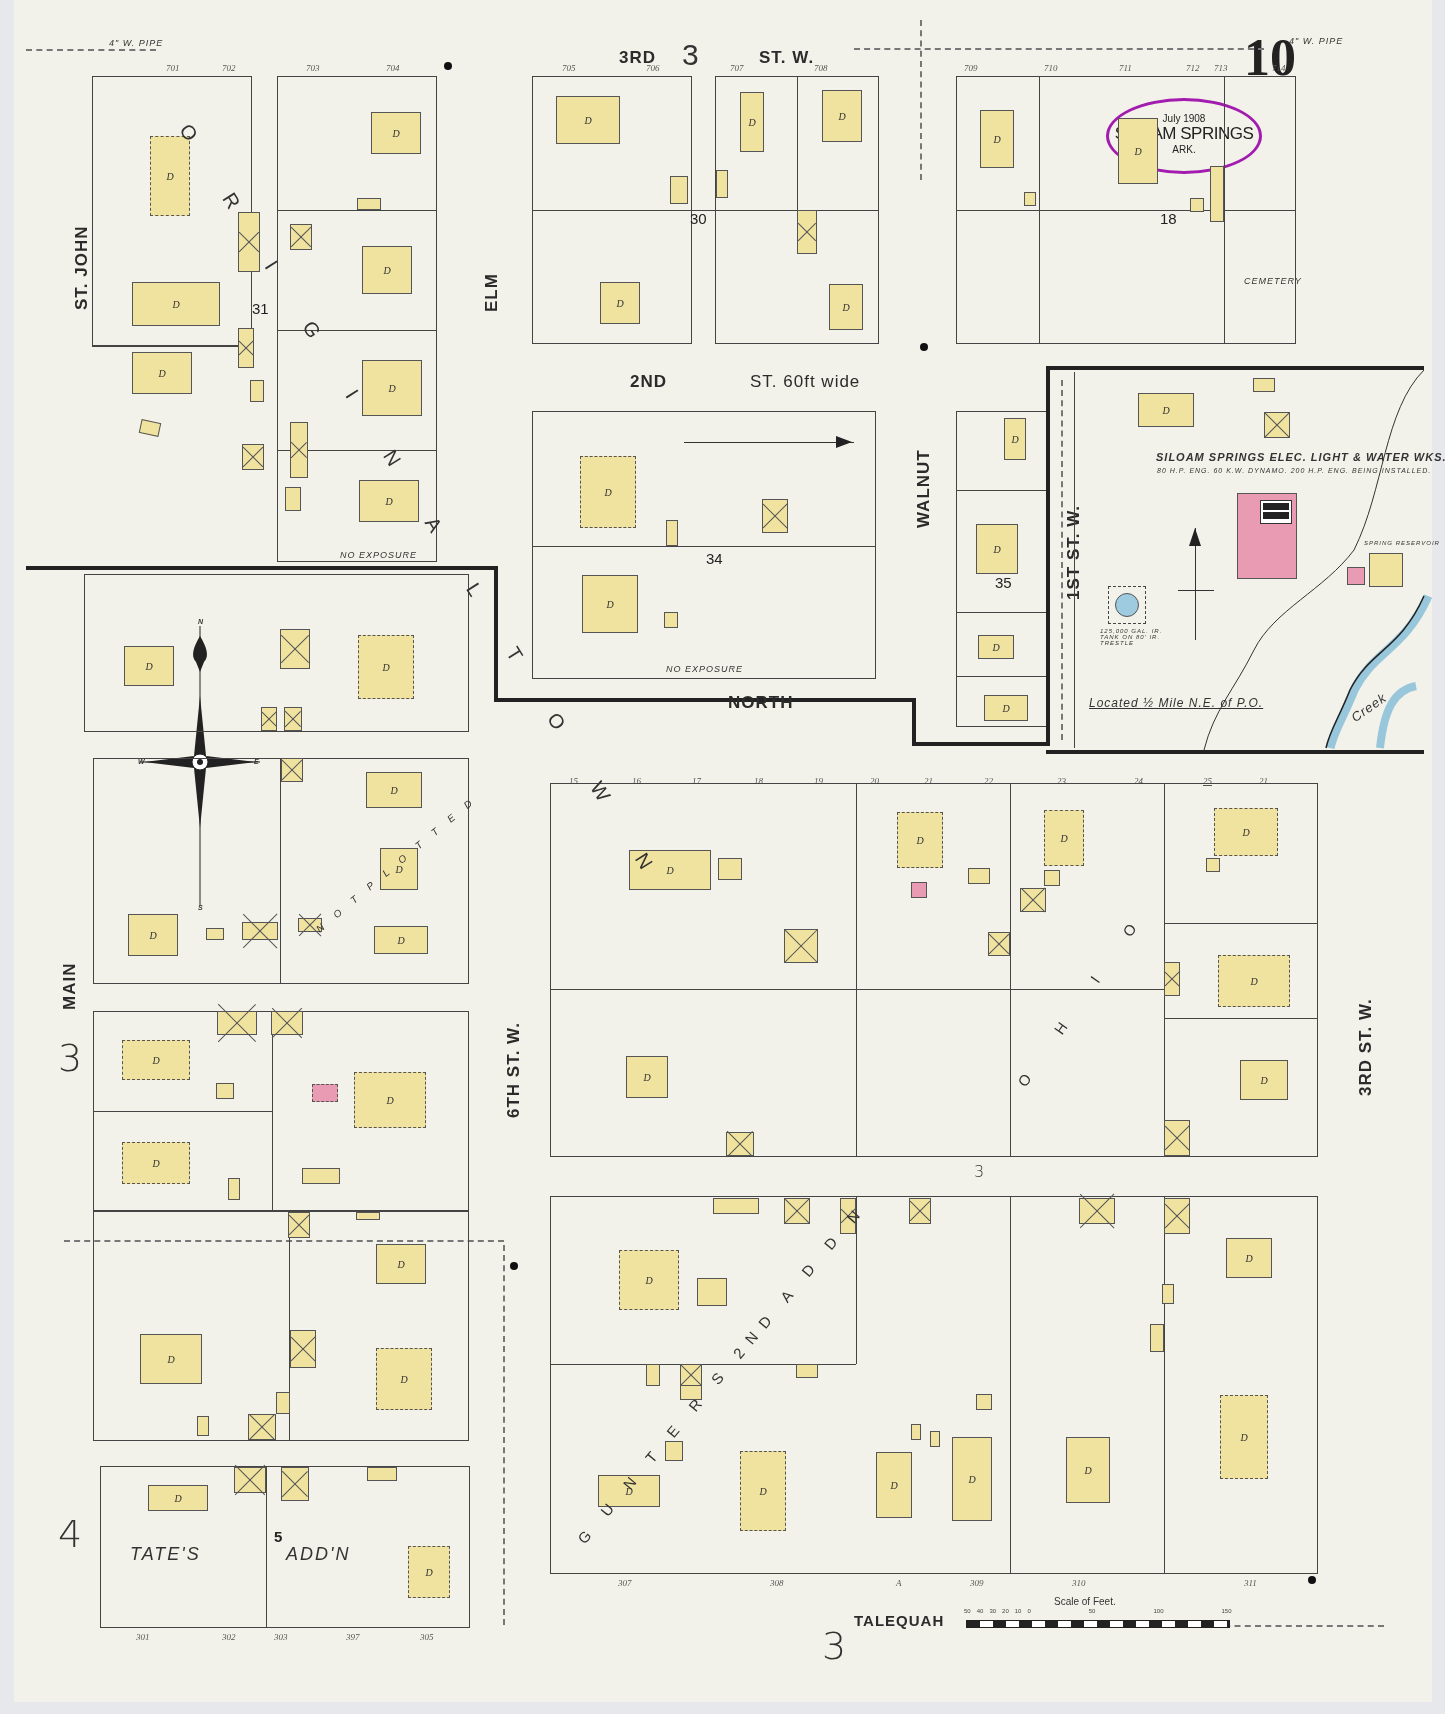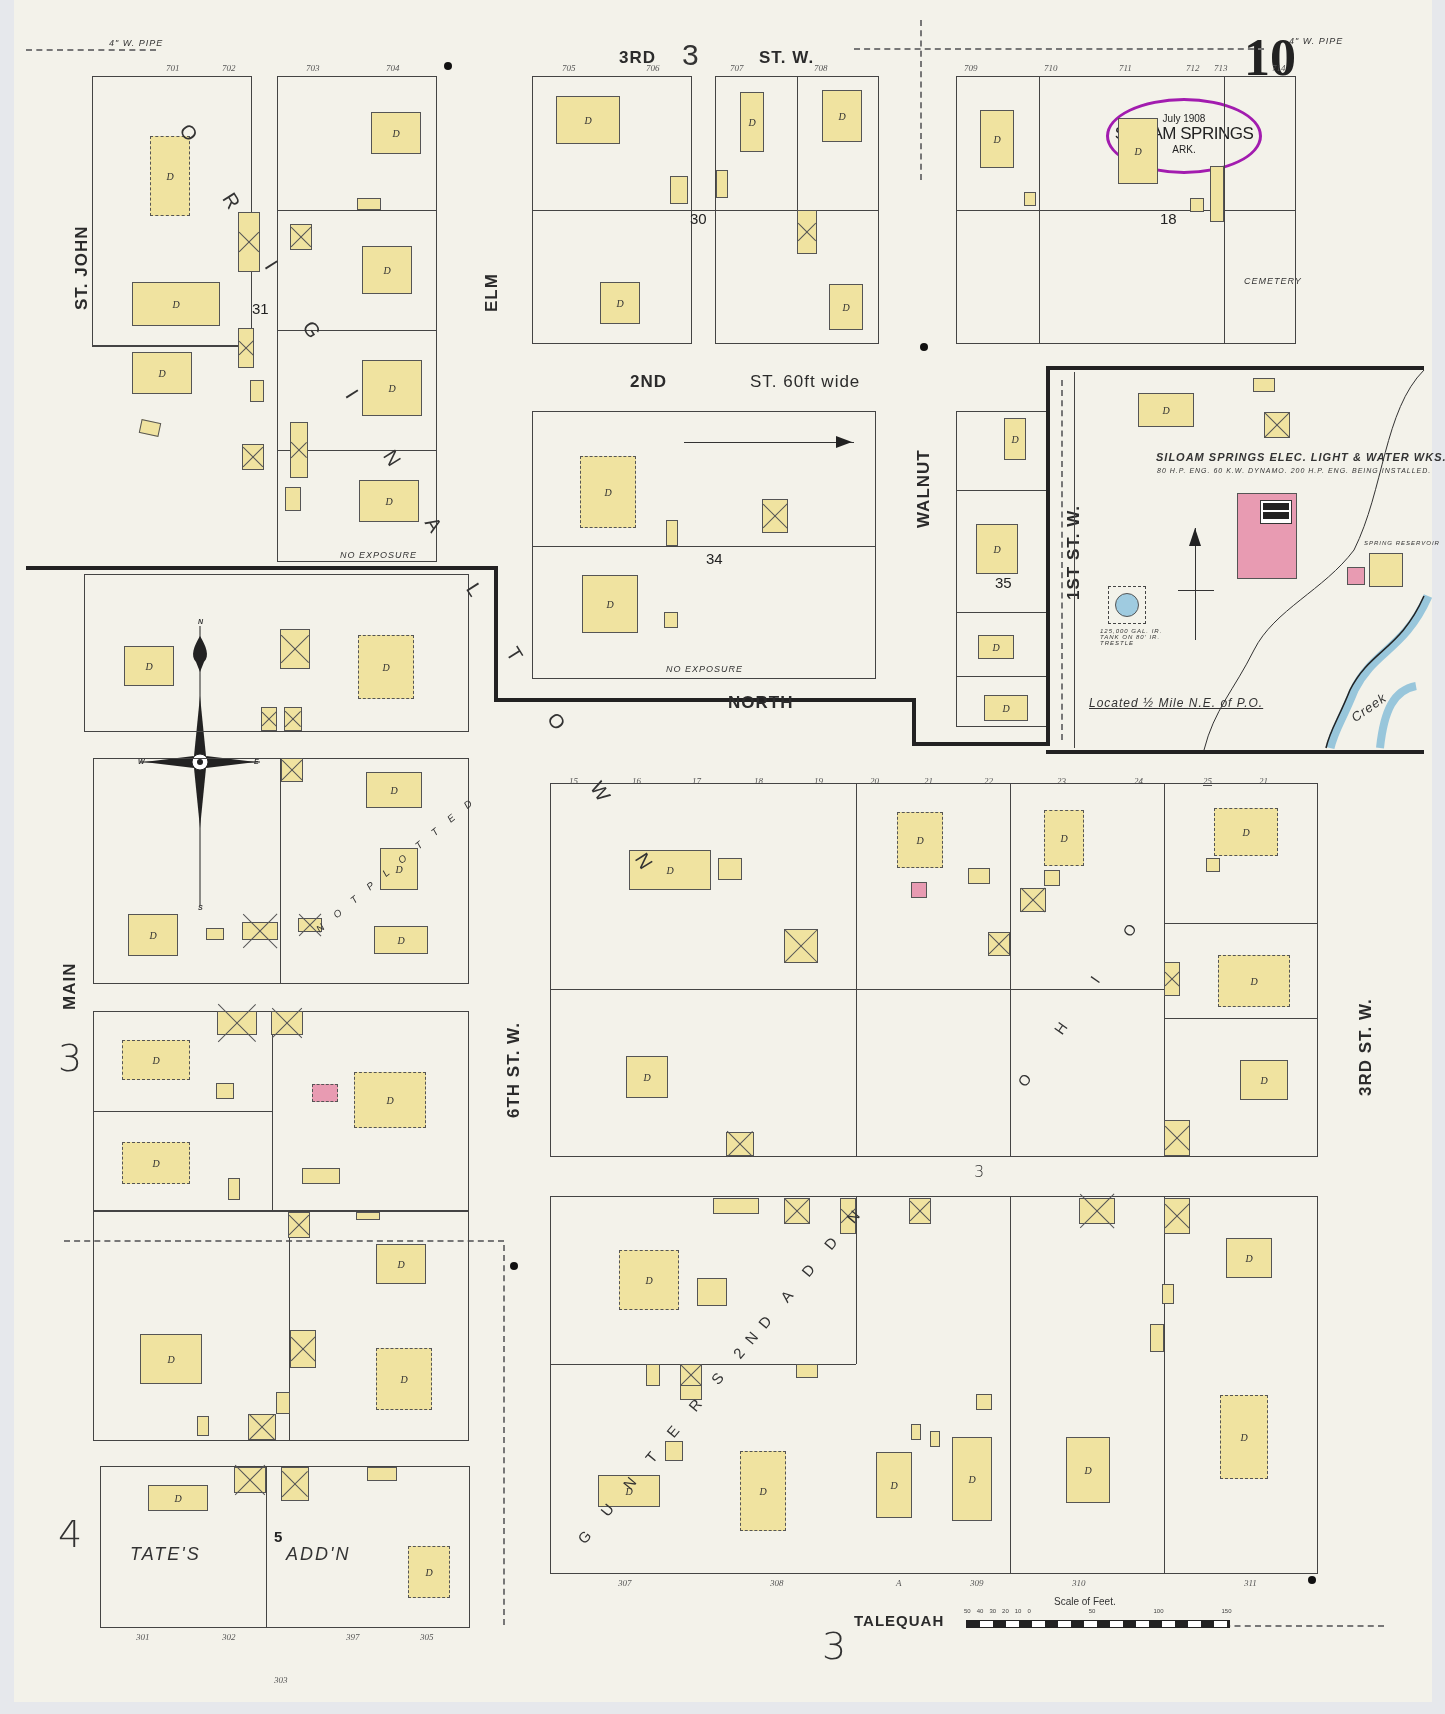--- a/index.html
+++ b/index.html
@@ -339,21 +339,21 @@
   <div class="bld" style="left:353px;top:1467px;width:30px;height:14px;"></div>
   <div class="bld dash" style="left:394px;top:1546px;width:42px;height:52px;">
       <span class="d">D</span>
     </div>
   <div class="bigsec" style="left:44px;top:1512px;">4</div>
   <div class="blocknum" style="left:260px;top:1528px;font-weight:bold;">5</div>
   <div class="addn" style="left:116px;top:1544px;">TATE'S</div>
   <div class="addn" style="left:272px;top:1544px;">ADD'N</div>
   <div class="num" style="left:122px;top:1632px;">301</div>
   <div class="num" style="left:208px;top:1632px;">302</div>
-  <div class="num" style="left:260px;top:1632px;margin-top:43px;">303</div>
+  <div class="num" style="left:260px;top:1632px;">303</div>
   <div class="num" style="left:332px;top:1632px;">397</div>
   <div class="num" style="left:406px;top:1632px;">305</div>
 
   <div class="street v" style="left:490px;top:1118px;">6TH ST. W.</div>
   <div class="pipev" style="left:489px;top:1245px;height:380px;"></div>
 
   <div class="num" style="left:555px;top:776px;">15</div>
   <div class="num" style="left:618px;top:776px;">16</div>
   <div class="num" style="left:678px;top:776px;">17</div>
   <div class="num" style="left:740px;top:776px;">18</div>

